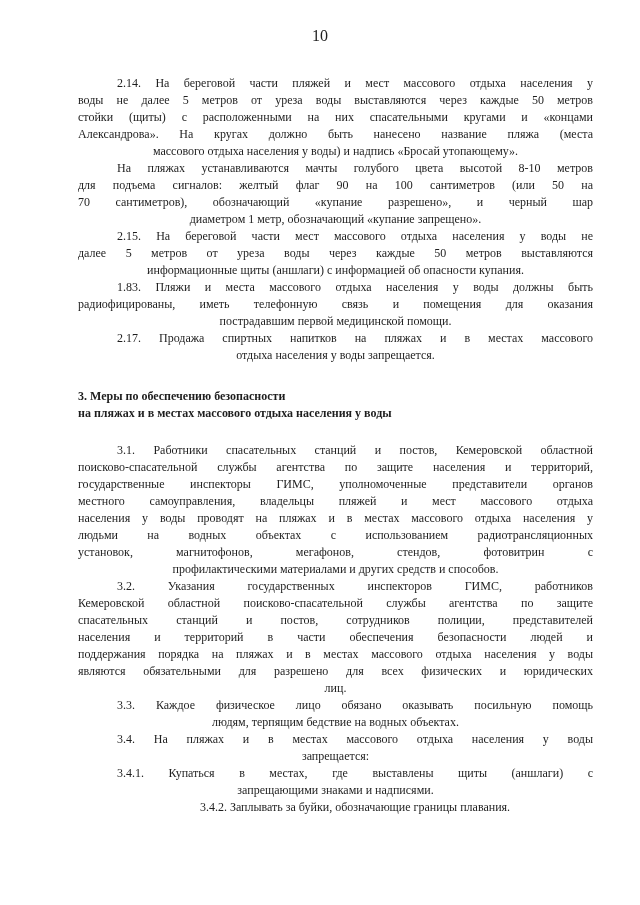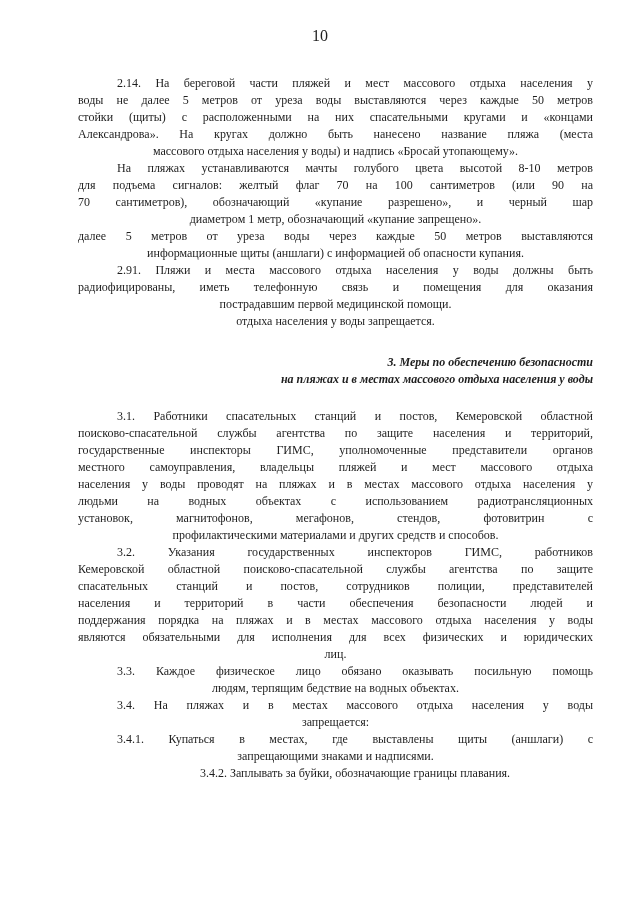--- a/index.html
+++ b/index.html
@@ -36,51 +36,53 @@
   .line.just {
     text-align: justify;
     text-align-last: justify;
   }
   .line.last { text-align: center; }
   .line.indent { text-indent: 39px; }
   .heading {
     font-weight: bold;
     margin: 24px 0 20px 0;
   }
-  .heading .line { text-align: right; font-style: italic; }
+  .heading .line { text-align: left; }
 </style>
 </head>
 <body>
 
 <div class="page">
   <div class="page-number">10</div>
   <div class="body-text">
       <div class="paragraph">
         <div class="line indent just">2.14. На береговой части пляжей и мест массового отдыха населения у</div>
         <div class="line just">воды не далее 5 метров от уреза воды выставляются через каждые 50 метров</div>
         <div class="line just">стойки (щиты) с расположенными на них спасательными кругами и «концами</div>
         <div class="line just">Александрова». На кругах должно быть нанесено название пляжа (места</div>
         <div class="line last">массового отдыха населения у воды) и надпись «Бросай утопающему».</div>
       </div>
       <div class="paragraph">
         <div class="line indent just">На пляжах устанавливаются мачты голубого цвета высотой 8-10 метров</div>
-        <div class="line just">для подъема сигналов: желтый флаг 70 на 100 сантиметров (или 90 на</div>
+        <div class="line just">для подъема сигналов: желтый флаг 90 на 100 сантиметров (или 50 на</div>
         <div class="line just">70 сантиметров), обозначающий «купание разрешено», и черный шар</div>
         <div class="line last">диаметром 1 метр, обозначающий «купание запрещено».</div>
       </div>
       <div class="paragraph">
+        <div class="line indent just">2.15. На береговой части мест массового отдыха населения у воды не</div>
         <div class="line just">далее 5 метров от уреза воды через каждые 50 метров выставляются</div>
         <div class="line last">информационные щиты (аншлаги) с информацией об опасности купания.</div>
       </div>
       <div class="paragraph">
-        <div class="line indent just">2.91. Пляжи и места массового отдыха населения у воды должны быть</div>
+        <div class="line indent just">1.83. Пляжи и места массового отдыха населения у воды должны быть</div>
         <div class="line just">радиофицированы, иметь телефонную связь и помещения для оказания</div>
         <div class="line last">пострадавшим первой медицинской помощи.</div>
       </div>
       <div class="paragraph">
+        <div class="line indent just">2.17. Продажа спиртных напитков на пляжах и в местах массового</div>
         <div class="line last">отдыха населения у воды запрещается.</div>
       </div>
       <div class="heading">
         <div class="line">3. Меры по обеспечению безопасности</div>
         <div class="line">на пляжах и в местах массового отдыха населения у воды</div>
       </div>
       <div class="paragraph">
         <div class="line indent just">3.1. Работники спасательных станций и постов, Кемеровской областной</div>
         <div class="line just">поисково-спасательной службы агентства по защите населения и территорий,</div>
         <div class="line just">государственные инспекторы ГИМС, уполномоченные представители органов</div>
@@ -89,21 +91,21 @@
         <div class="line just">людьми на водных объектах с использованием радиотрансляционных</div>
         <div class="line just">установок, магнитофонов, мегафонов, стендов, фотовитрин с</div>
         <div class="line last">профилактическими материалами и других средств и способов.</div>
       </div>
       <div class="paragraph">
         <div class="line indent just">3.2. Указания государственных инспекторов ГИМС, работников</div>
         <div class="line just">Кемеровской областной поисково-спасательной службы агентства по защите</div>
         <div class="line just">спасательных станций и постов, сотрудников полиции, представителей</div>
         <div class="line just">населения и территорий в части обеспечения безопасности людей и</div>
         <div class="line just">поддержания порядка на пляжах и в местах массового отдыха населения у воды</div>
-        <div class="line just">являются обязательными для исполнения для всех физических и юридических</div>
+        <div class="line just">являются обязательными для разрешено для всех физических и юридических</div>
         <div class="line last">лиц.</div>
       </div>
       <div class="paragraph">
         <div class="line indent just">3.3. Каждое физическое лицо обязано оказывать посильную помощь</div>
         <div class="line last">людям, терпящим бедствие на водных объектах.</div>
       </div>
       <div class="paragraph">
         <div class="line indent just">3.4. На пляжах и в местах массового отдыха населения у воды</div>
         <div class="line last">запрещается:</div>
       </div>

